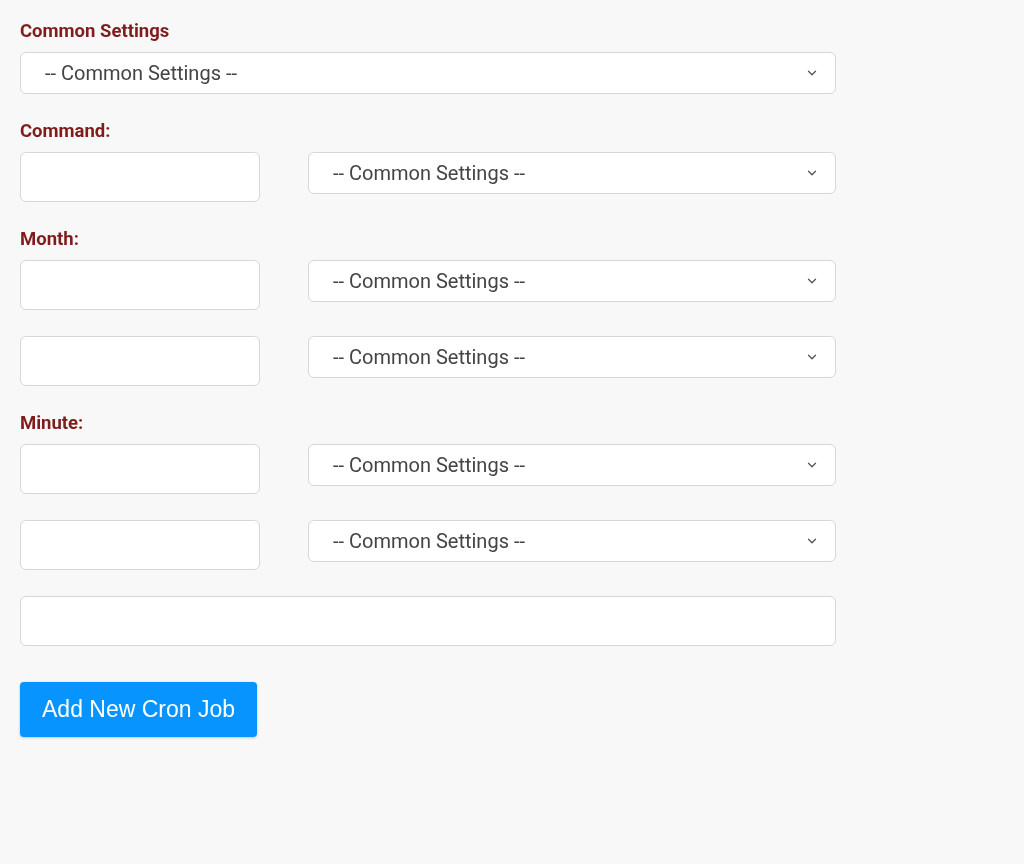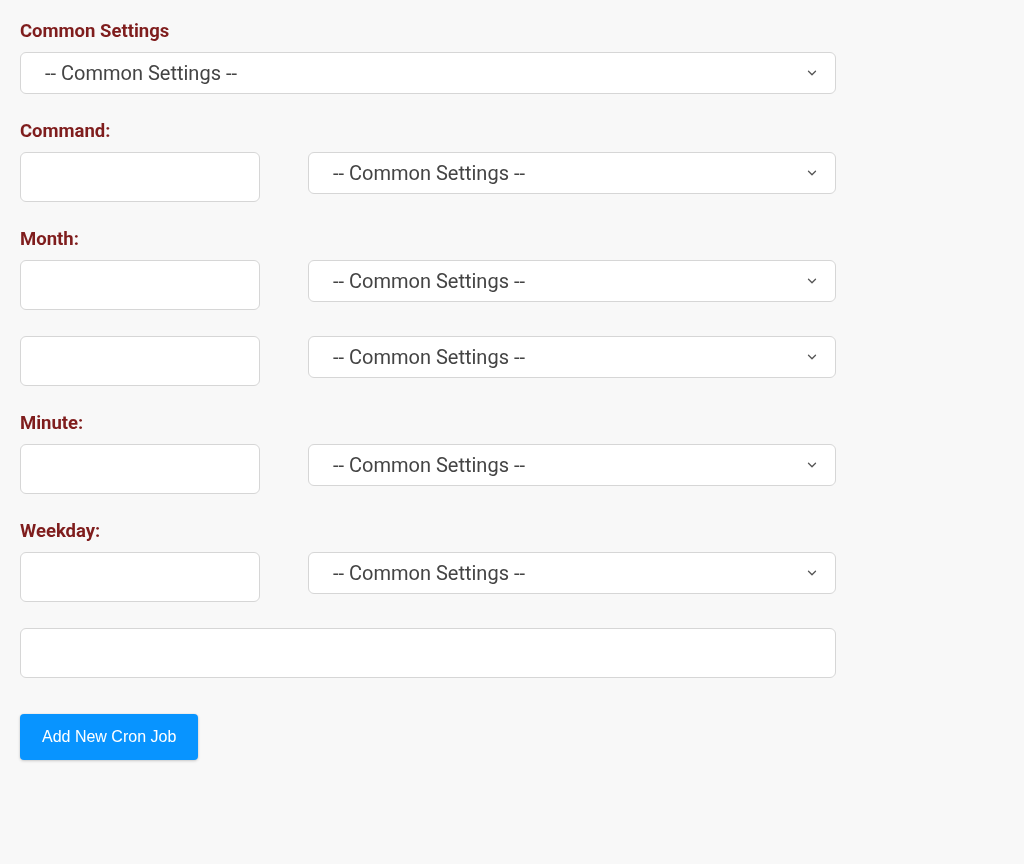--- a/index.html
+++ b/index.html
@@ -87,21 +87,21 @@
       height: 14px;
       display: block;
     }
     .btn-primary {
       margin-top: 10px;
       background: #0894ff;
       color: #fff;
       border: none;
       border-radius: 4px;
       padding: 14px 22px;
-      font-size: 16px;
+      font-size: 23px;
       font-weight: 400;
       cursor: pointer;
       box-shadow: 0 1px 3px rgba(0,0,0,0.18), 0 0 0 1px rgba(0,0,0,0.02);
     }
   </style>
 </head>
 <body>
 
 <div class="form-container">
 
@@ -176,21 +176,20 @@
           <svg viewBox="0 0 24 24" fill="none" stroke="#555" stroke-width="2.2" stroke-linecap="round" stroke-linejoin="round">
               <polyline points="6 9 12 15 18 9"></polyline>
             </svg>
         </span>
       </div>
     </div>
   </div>
 
   
   <div class="row">
-    <label class="form-label">Weekday:</label>
     <div class="input-row">
       <input type="text" class="text-input" value="" style="">
       <div class="select-wrap">
         <span class="select-text">-- Common Settings --</span>
         <span class="chevron">
           <svg viewBox="0 0 24 24" fill="none" stroke="#555" stroke-width="2.2" stroke-linecap="round" stroke-linejoin="round">
               <polyline points="6 9 12 15 18 9"></polyline>
             </svg>
         </span>
       </div>

